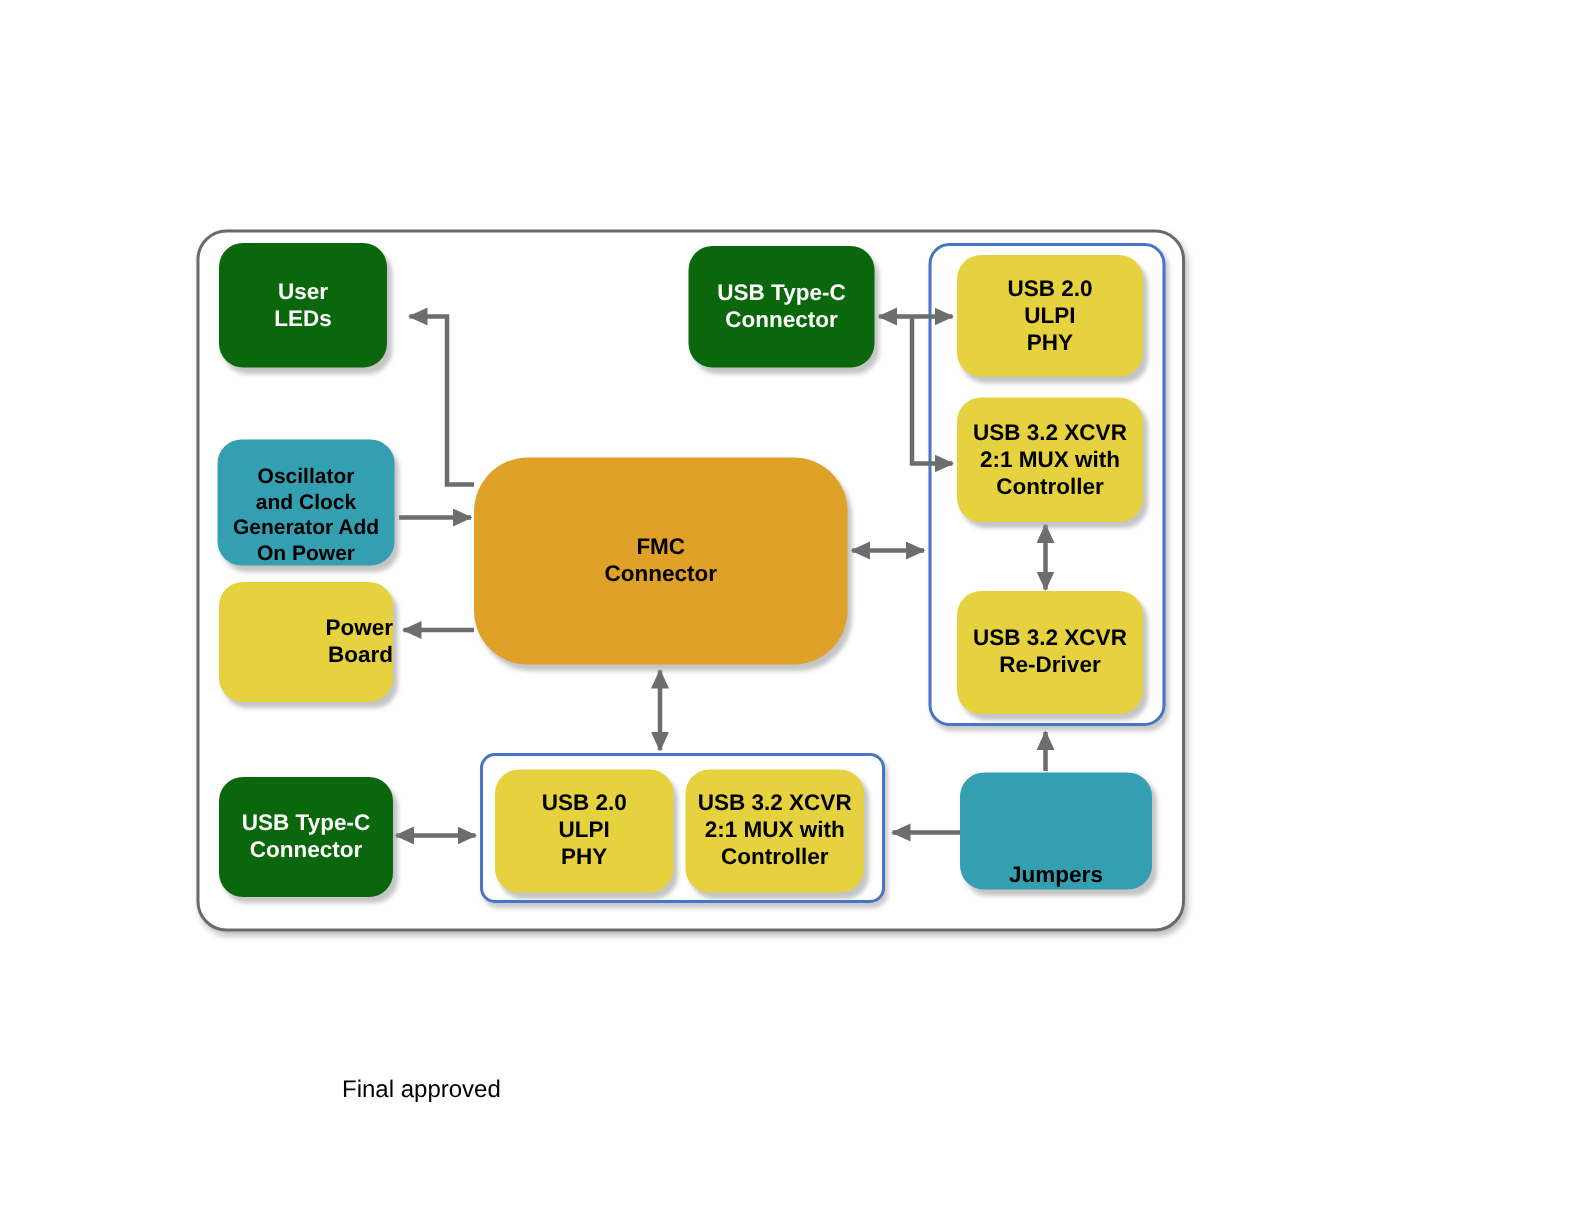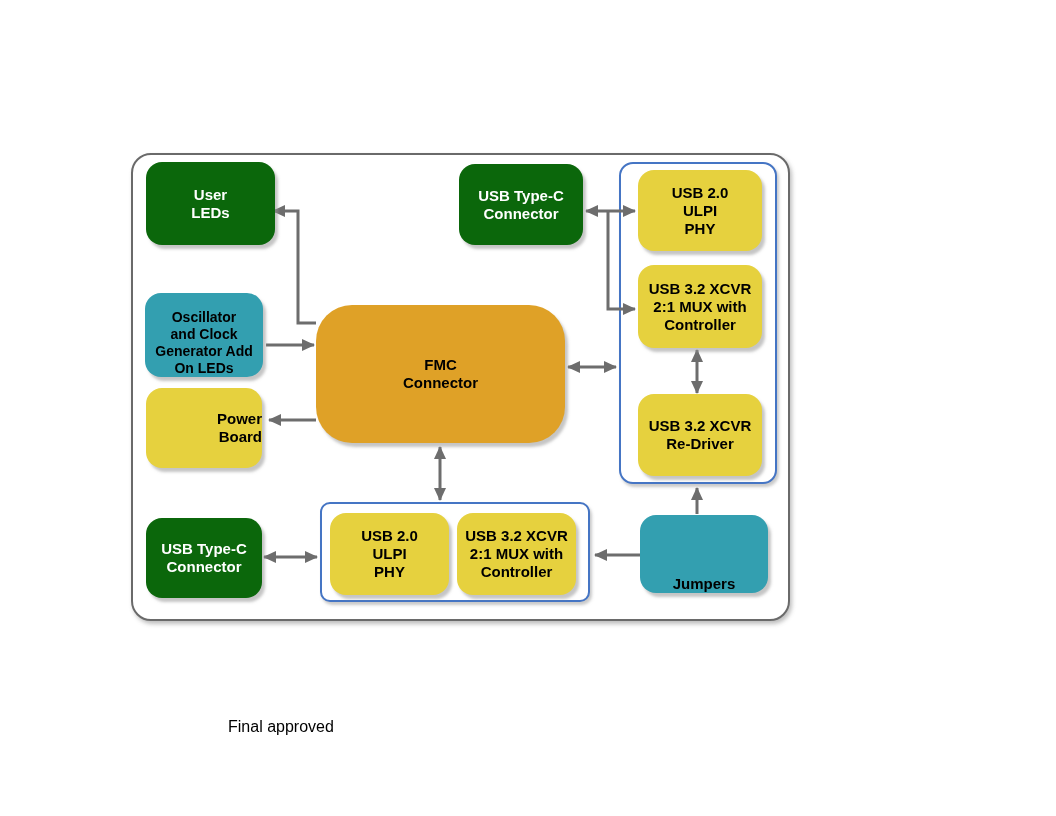--- a/index.html
+++ b/index.html
@@ -40,21 +40,21 @@
     border-radius: 16px;
     box-shadow: 3px 4px 3px rgba(150,150,150,0.55);
     color: var(--text-dark, #000);
   }
   .node span { display: block; }
   .green  { background: var(--green, #0b670b); color: var(--text-light, #fff); }
   .teal   { background: var(--teal, #339fb0); justify-content: flex-end; }
   .yellow { background: var(--yellow, #e6d13e); }
   .orange { background: var(--orange, #dfa127); }
 
-  #n-user-leds   { left: 146px; top: 162px; width: 129px; height: 83px; }
+  #n-user-leds   { left: 146px; top: 162px; width: 112px; height: 83px; }
   #n-usbc-top    { left: 459px; top: 164px; width: 124px; height: 81px; }
   #n-osc         { left: 145px; top: 293px; width: 118px; height: 84px; font-size: 14px; line-height: 17px; }
   #n-power       { left: 146px; top: 388px; width: 116px; height: 80px; align-items: flex-end; }
   #n-fmc         { left: 316px; top: 305px; width: 249px; height: 138px; border-radius: 36px; }
   #n-phy-r       { left: 638px; top: 170px; width: 124px; height: 81px; }
   #n-mux-r       { left: 638px; top: 265px; width: 124px; height: 83px; }
   #n-redriver    { left: 638px; top: 394px; width: 124px; height: 82px; }
   #n-usbc-bottom { left: 146px; top: 518px; width: 116px; height: 80px; }
   #n-phy-b       { left: 330px; top: 513px; width: 119px; height: 82px; }
   #n-mux-b       { left: 457px; top: 513px; width: 119px; height: 82px; }
@@ -104,21 +104,21 @@
 
   <div class="node green" id="n-usbc-top">
     <span>USB Type-C</span>
     <span>Connector</span>
   </div>
 
   <div class="node teal" id="n-osc">
     <span>Oscillator</span>
     <span>and Clock</span>
     <span>Generator Add</span>
-    <span>On LEDs</span>
+    <span>On Power</span>
   </div>
 
   <div class="node yellow" id="n-power">
     <span>Power</span>
     <span>Board</span>
   </div>
 
   <div class="node orange" id="n-fmc">
     <span>FMC</span>
     <span>Connector</span>

